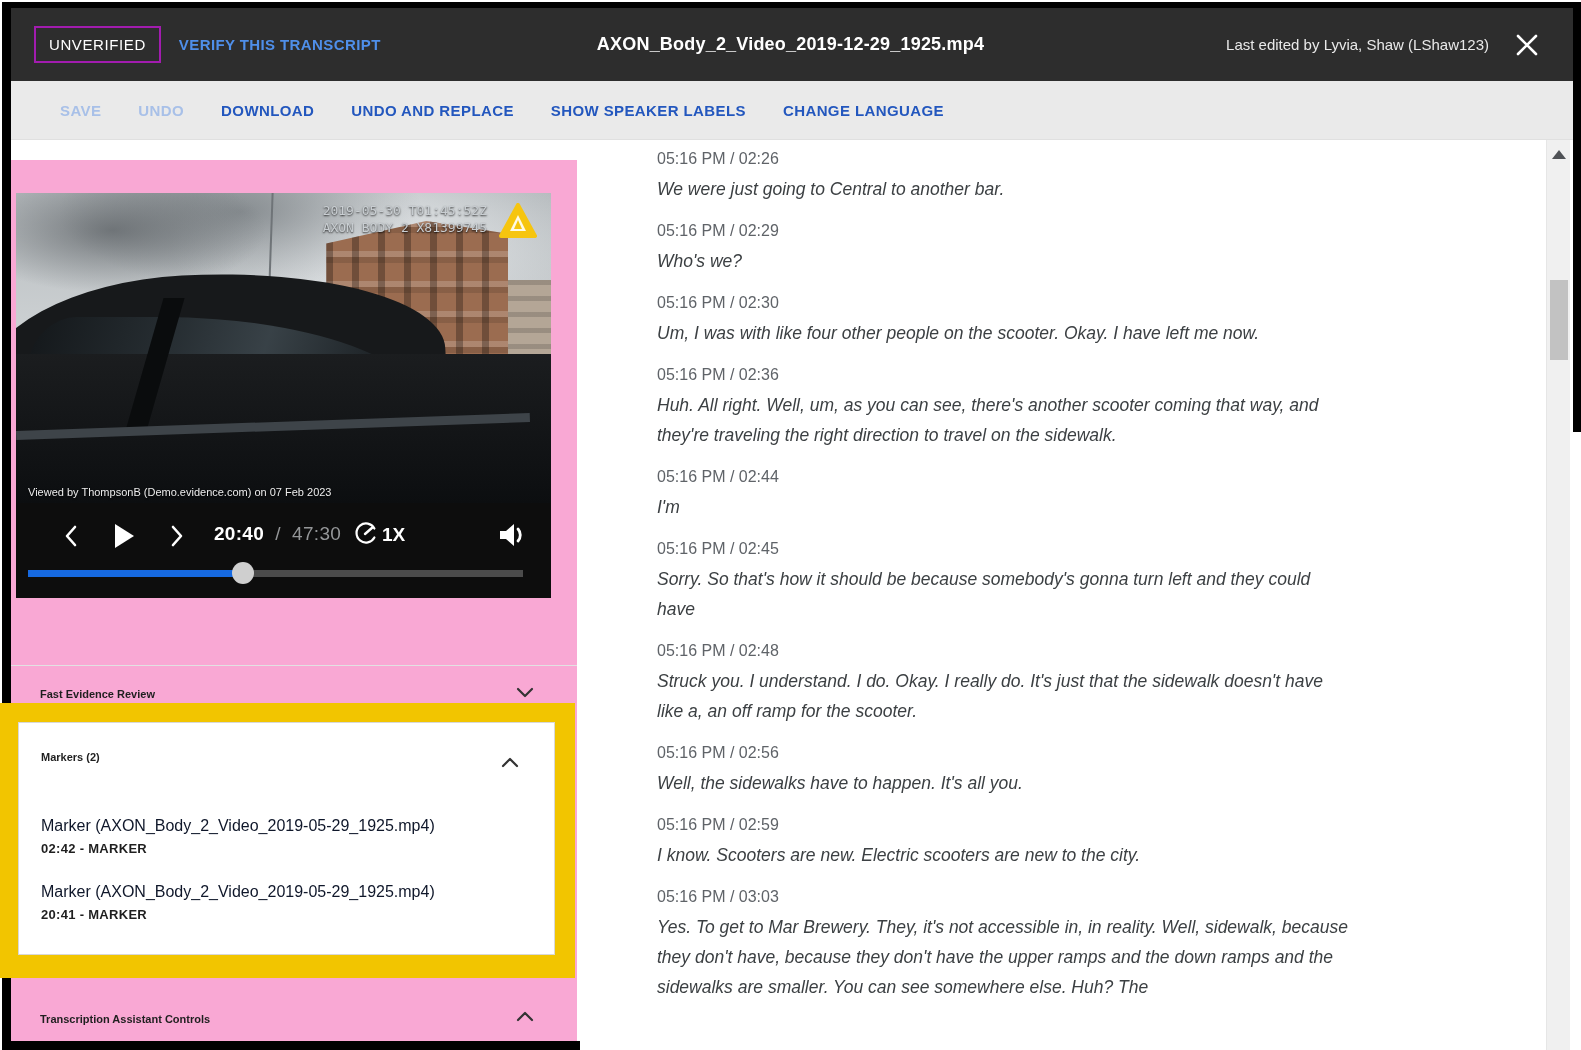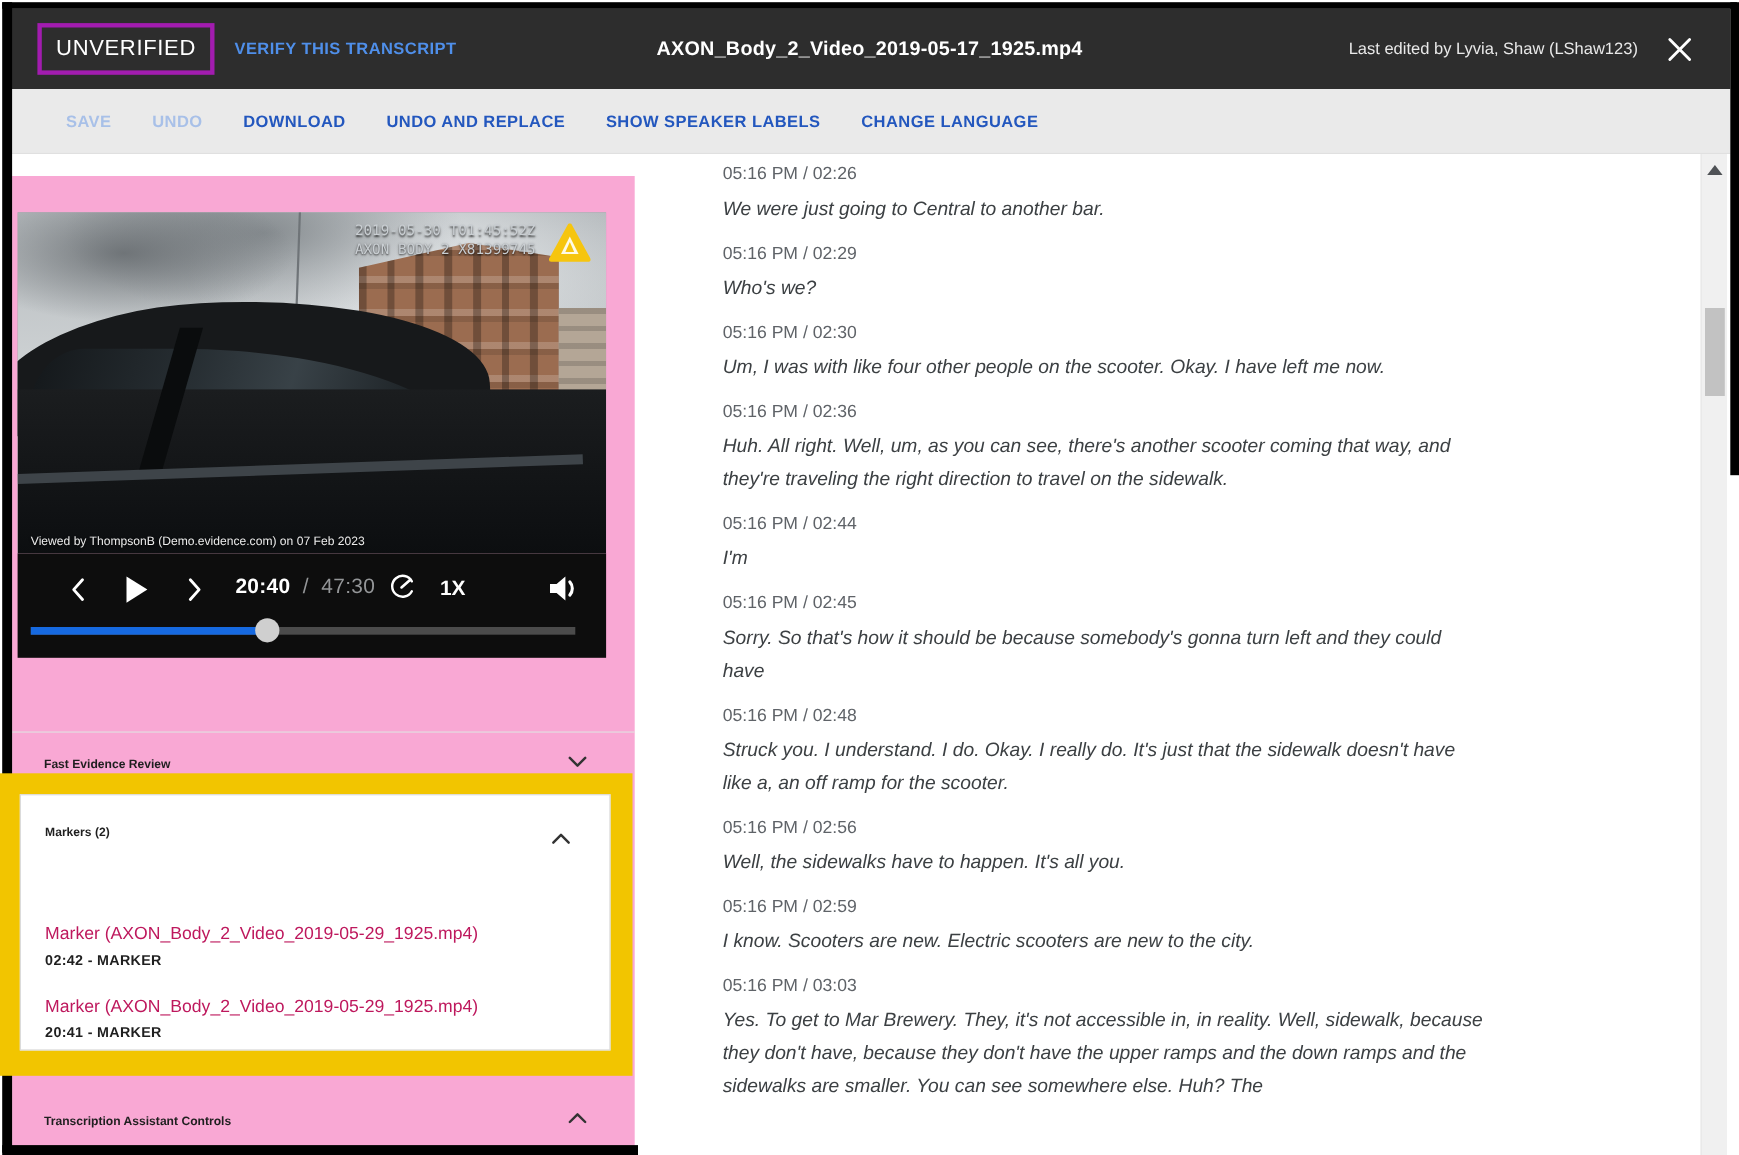--- a/index.html
+++ b/index.html
@@ -10,22 +10,22 @@
   
   .frame { position:absolute; background:#000; z-index:5; }
   .frame-top    { left:2px; top:2px; width:1577px; height:6px; }
   .frame-left   { left:2px; top:2px; width:9px; height:1046px; }
   .frame-right  { left:1573px; top:2px; width:8px; height:430px; }
   .frame-bottom { left:2px; top:1041px; width:578px; height:9px; }
 
   
   .app-header { position:absolute; left:8px; top:8px; width:1565px; height:73px;
     background:#2d2d2d; display:flex; align-items:center; z-index:4; }
-  .badge-unverified { margin-left:26px; border:4px solid #a21caf; color:#fff;
-    font-size:20px; letter-spacing:.6px; padding:8px 13px; font-weight:400; white-space:nowrap; }
+  .badge-unverified { margin-left:26px; border:2px solid #a21caf; color:#fff;
+    font-size:15px; letter-spacing:.6px; padding:8px 13px; font-weight:400; white-space:nowrap; }
   .verify-link { margin-left:18px; color:#4f8fea; font-weight:700; font-size:15px;
     letter-spacing:.4px; cursor:pointer; white-space:nowrap; }
   .header-title { position:absolute; left:50%; transform:translateX(-50%); color:#fff;
     font-weight:700; font-size:18px; letter-spacing:.2px; white-space:nowrap; }
   .header-right { margin-left:auto; display:flex; align-items:center; gap:26px; margin-right:34px; }
   .last-edited { color:#e9e9e9; font-size:15px; white-space:nowrap; }
   .close-btn { width:24px; height:24px; cursor:pointer; display:flex; align-items:center; justify-content:center; }
 
   
   .toolbar { position:absolute; left:8px; top:81px; width:1565px; height:59px;
@@ -73,21 +73,21 @@
   .view-watermark { position:absolute; left:12px; bottom:5px; font-size:11px; color:#ececec;
     text-shadow:0 1px 2px rgba(0,0,0,.9); }
 
   .control-bar { position:absolute; left:5px; top:343px; width:535px; height:95px; background:#0d0d0d; }
   .ctl-icon { position:absolute; top:20px; width:26px; height:26px; display:flex;
     align-items:center; justify-content:center; cursor:pointer; }
   .ctl-prev { left:42px; } .ctl-play { left:95px; } .ctl-next { left:148px; }
   .time-display { position:absolute; left:198px; top:20px; font-size:19px; font-weight:700;
     color:#fff; letter-spacing:.3px; white-space:nowrap; }
   .time-sep, .time-total { color:#949698; font-weight:400; }
-  .speed-group { position:absolute; left:338px; top:18px; display:flex; align-items:center; gap:22px; cursor:pointer; }
+  .speed-group { position:absolute; left:338px; top:18px; display:flex; align-items:center; gap:4px; cursor:pointer; }
   .speed-label { color:#fff; font-size:19px; font-weight:700; }
   .volume-btn { position:absolute; right:24px; top:16px; width:32px; height:32px; cursor:pointer; }
   .progress-track { position:absolute; left:12px; right:28px; top:67px; height:7px; background:#4b4b4b; cursor:pointer; }
   .progress-fill { position:absolute; left:0; top:0; bottom:0; background:#1669e0; }
   .progress-thumb { position:absolute; top:-8px; width:22px; height:22px; border-radius:50%;
     background:#cfcfcf; cursor:pointer; }
 
   .divider { position:absolute; left:-5px; top:505px; width:571px; height:1px; background:#e2e2e2; }
 
   .section-header { position:absolute; left:29px; right:40px; display:flex; align-items:center;
@@ -99,21 +99,21 @@
   
   .markers-highlight { position:absolute; left:0; top:703px; width:575px; height:275px;
     background:#f2c500; z-index:8; }
   .markers-card { position:absolute; left:18px; top:19px; right:20px; bottom:23px;
     background:#fff; border:1px solid #d8d8d8; }
   .markers-head { position:absolute; left:22px; right:32px; top:28px; display:flex;
     justify-content:space-between; cursor:pointer; }
   .marker-item { position:absolute; left:22px; right:20px; }
   .marker-item-1 { top:92px; }
   .marker-item-2 { top:158px; }
-  .marker-link { color:#be185d; font-size:16px; line-height:22px; cursor:pointer; white-space:nowrap;margin-top:24px; }
+  .marker-link { color:#0f172a; font-size:16px; line-height:22px; cursor:pointer; white-space:nowrap; }
   .marker-time { color:#1f1f1f; font-size:13px; font-weight:700; letter-spacing:.3px; margin-top:4px; }
 
   
   .transcript-panel { position:absolute; left:577px; top:140px; width:969px; height:910px;
     overflow:hidden; background:#fff; z-index:2; }
   .transcript-inner { padding:4px 0 0 80px; width:890px; }
   .t-entry { margin-bottom:12px; }
   .t-time { font-size:16px; line-height:30px; color:#5f6368; }
   .t-text { font-size:17.5px; line-height:30px; color:#3c4043; font-style:italic;
     white-space:pre-wrap; max-width:810px; cursor:text; }
@@ -128,21 +128,21 @@
     background:#c2c2c2; cursor:pointer; }
 </style>
 </head>
 <body>
 
 <div class="page">
 
   <div class="app-header">
     <div class="badge-unverified">UNVERIFIED</div>
     <div class="verify-link">VERIFY THIS TRANSCRIPT</div>
-    <div class="header-title">AXON_Body_2_Video_2019-05-17_1925.mp4</div>
+    <div class="header-title">AXON_Body_2_Video_2019-12-29_1925.mp4</div>
     <div class="header-right">
       <div class="last-edited">Last edited by Lyvia, Shaw (LShaw123)</div>
       <div class="close-btn">
         <svg width="22" height="22" viewBox="0 0 22 22">
           <path d="M2 2 L20 20 M20 2 L2 20" stroke="#ffffff" stroke-width="2.6" stroke-linecap="round"></path>
         </svg>
       </div>
     </div>
   </div>
 

